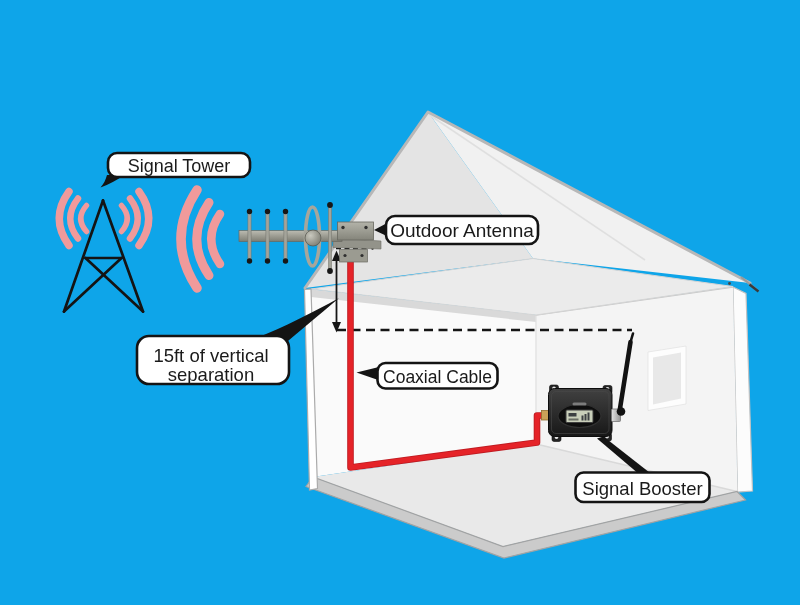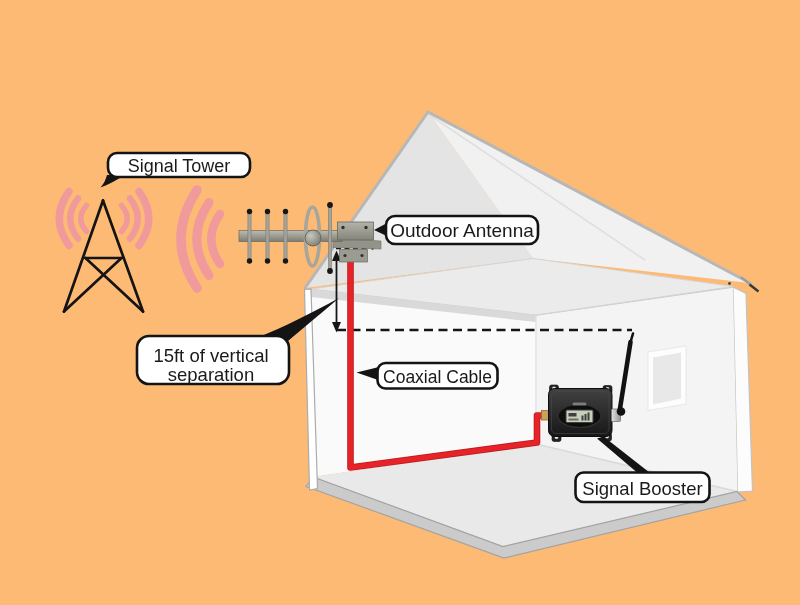--- a/index.html
+++ b/index.html
@@ -1,16 +1,16 @@
 <!DOCTYPE html>
 <html><head>
 <meta charset="utf-8">
 <style>
   html,body{margin:0;padding:0;background:#ffffff;}
-  .stage{width:800px;height:605px;position:relative;background:#fdba74;overflow:hidden;}
+  .stage{width:800px;height:605px;position:relative;background:#0ea5e9;overflow:hidden;}
   svg{display:block;}
   .lbl-box{fill:#ffffff;stroke:#141414;stroke-width:2.6;}
   .lbl-text{font-family:"Liberation Sans",sans-serif;fill:#1a1a1a;text-anchor:middle;}
   .tail{fill:#141414;stroke:none;}
 </style>
 </head>
 <body>
 
 <div class="stage">
 <svg width="800" height="605" viewBox="0 0 800 605">

